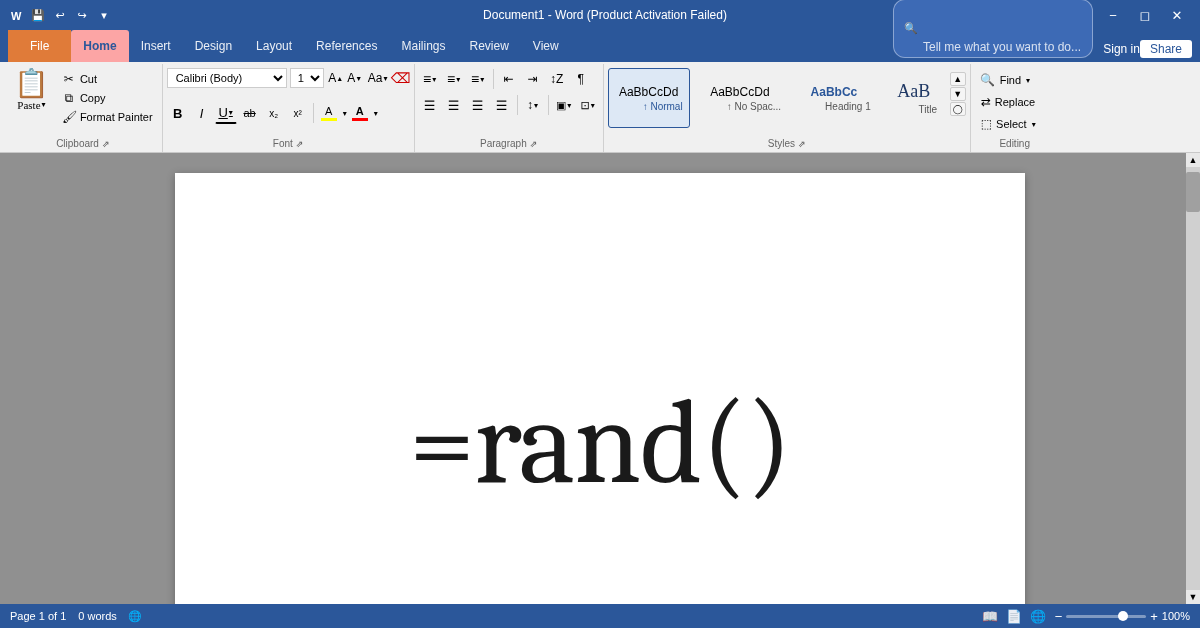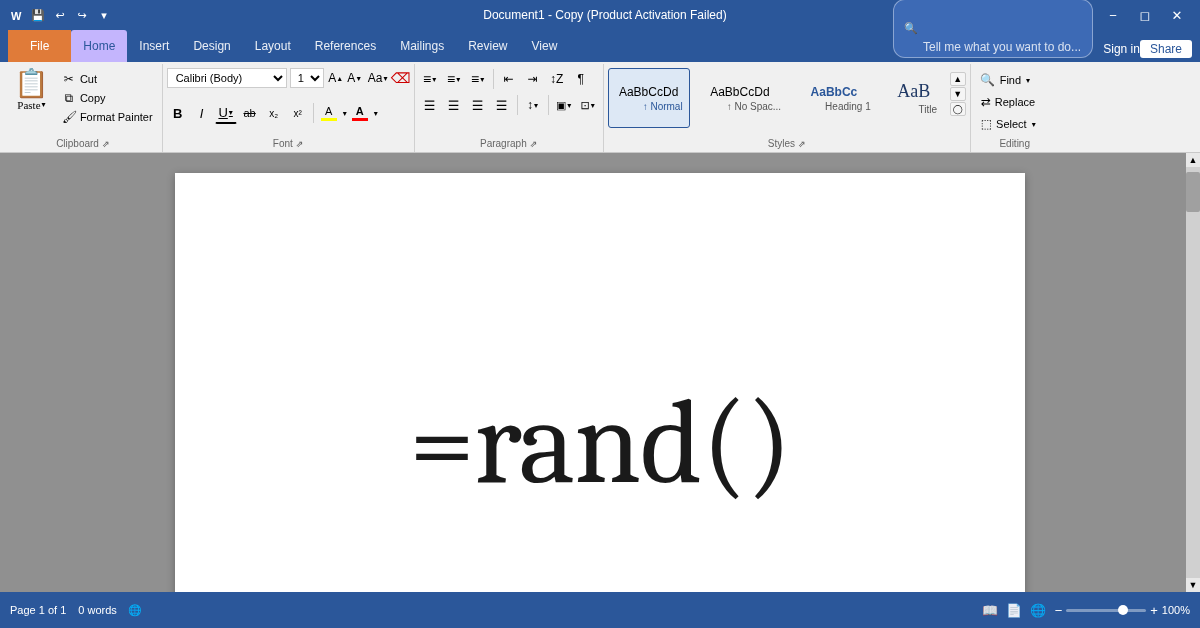--- a/index.html
+++ b/index.html
@@ -33,23 +33,23 @@
       padding: 5px 12px;
       font-size: 12px;
       color: rgba(255,255,255,0.9);
       cursor: pointer;
       height: 100%;
       display: flex;
       align-items: center;
       border-radius: 3px 3px 0 0;
     }
     .ribbon-tab.active {
-      background: #c4b5fd;
+      background: #fca5a5;
       color: #2b579a;
-      font-weight: 400;
+      font-weight: 700;
     }
     .ribbon-tab-file { background: #e07b39; color: white; padding: 5px 22px; border-radius: 0; }
 
     
     .ribbon-search {
       margin-left: auto;
       display: flex;
       align-items: center;
       padding-bottom: 4px;
     }
@@ -205,21 +205,21 @@
       font-weight: 400;
       color: #1a1a1a;
       line-height: 1.1;
       letter-spacing: -1px;
     }
 
     
     .status-bar {
       background: #2b579a;
       color: white;
-      height: 36px;
+      height: 24px;
       display: flex;
       align-items: center;
       padding: 0 10px;
       font-size: 11px;
       justify-content: space-between;
     }
     .status-left { display: flex; align-items: center; gap: 12px; }
     .status-right { display: flex; align-items: center; gap: 8px; }
     .view-btn { cursor: pointer; font-size: 13px; opacity: 0.9; }
     .zoom-slider { display: flex; align-items: center; gap: 4px; }
@@ -246,21 +246,21 @@
       <svg width="16" height="16" viewBox="0 0 16 16">
           <rect width="16" height="16" fill="#2b579a" rx="1"></rect>
           <text x="3" y="13" font-size="11" font-weight="bold" fill="white" font-family="Arial">W</text>
         </svg>
     </div>
     <div class="quick-access-icon">💾</div>
     <div class="quick-access-icon">↩</div>
     <div class="quick-access-icon">↪</div>
     <div class="quick-access-icon">▾</div>
   </div>
-  <div class="title-bar-center">Document1 - Copy (Product Activation Failed)</div>
+  <div class="title-bar-center">Document1 - Word (Product Activation Failed)</div>
   <div class="title-bar-right">
     <div class="title-bar-btn">−</div>
     <div class="title-bar-btn">◻</div>
     <div class="title-bar-btn close">✕</div>
   </div>
 </div>
 
 <div class="ribbon-tabs">
   <div class="ribbon-tab ribbon-tab-file">File</div>
   <div class="ribbon-tab active">Home</div>

